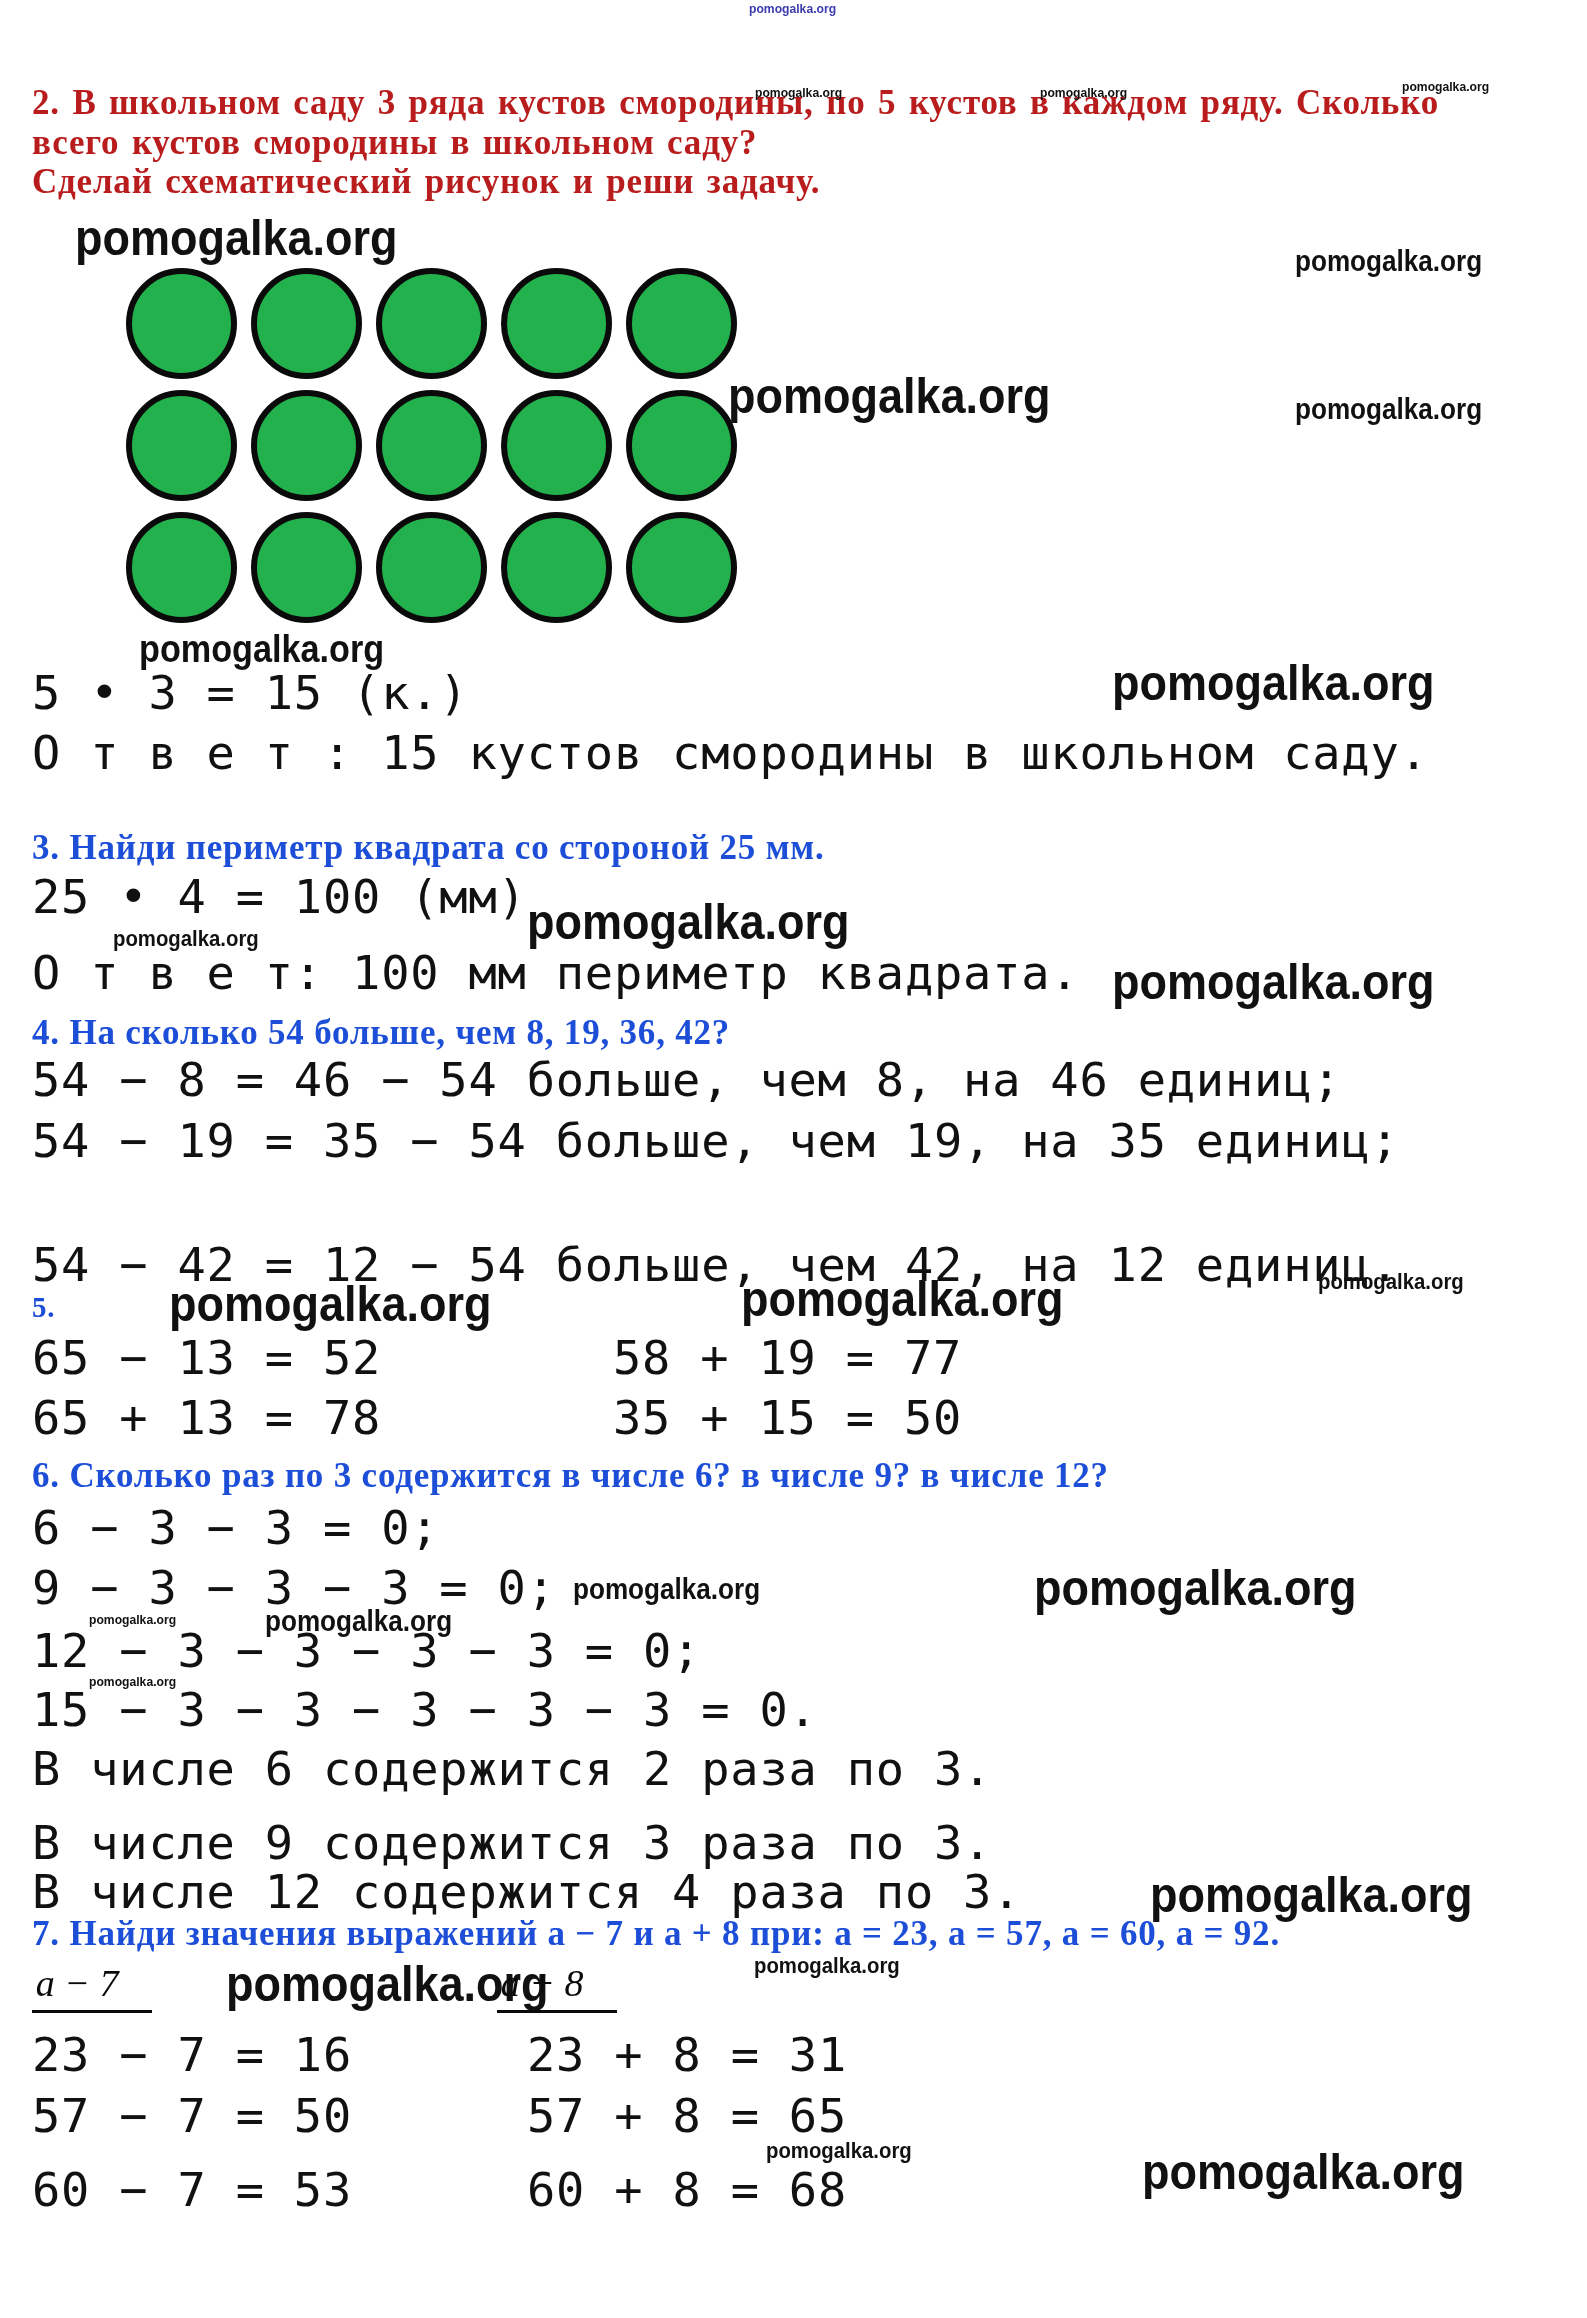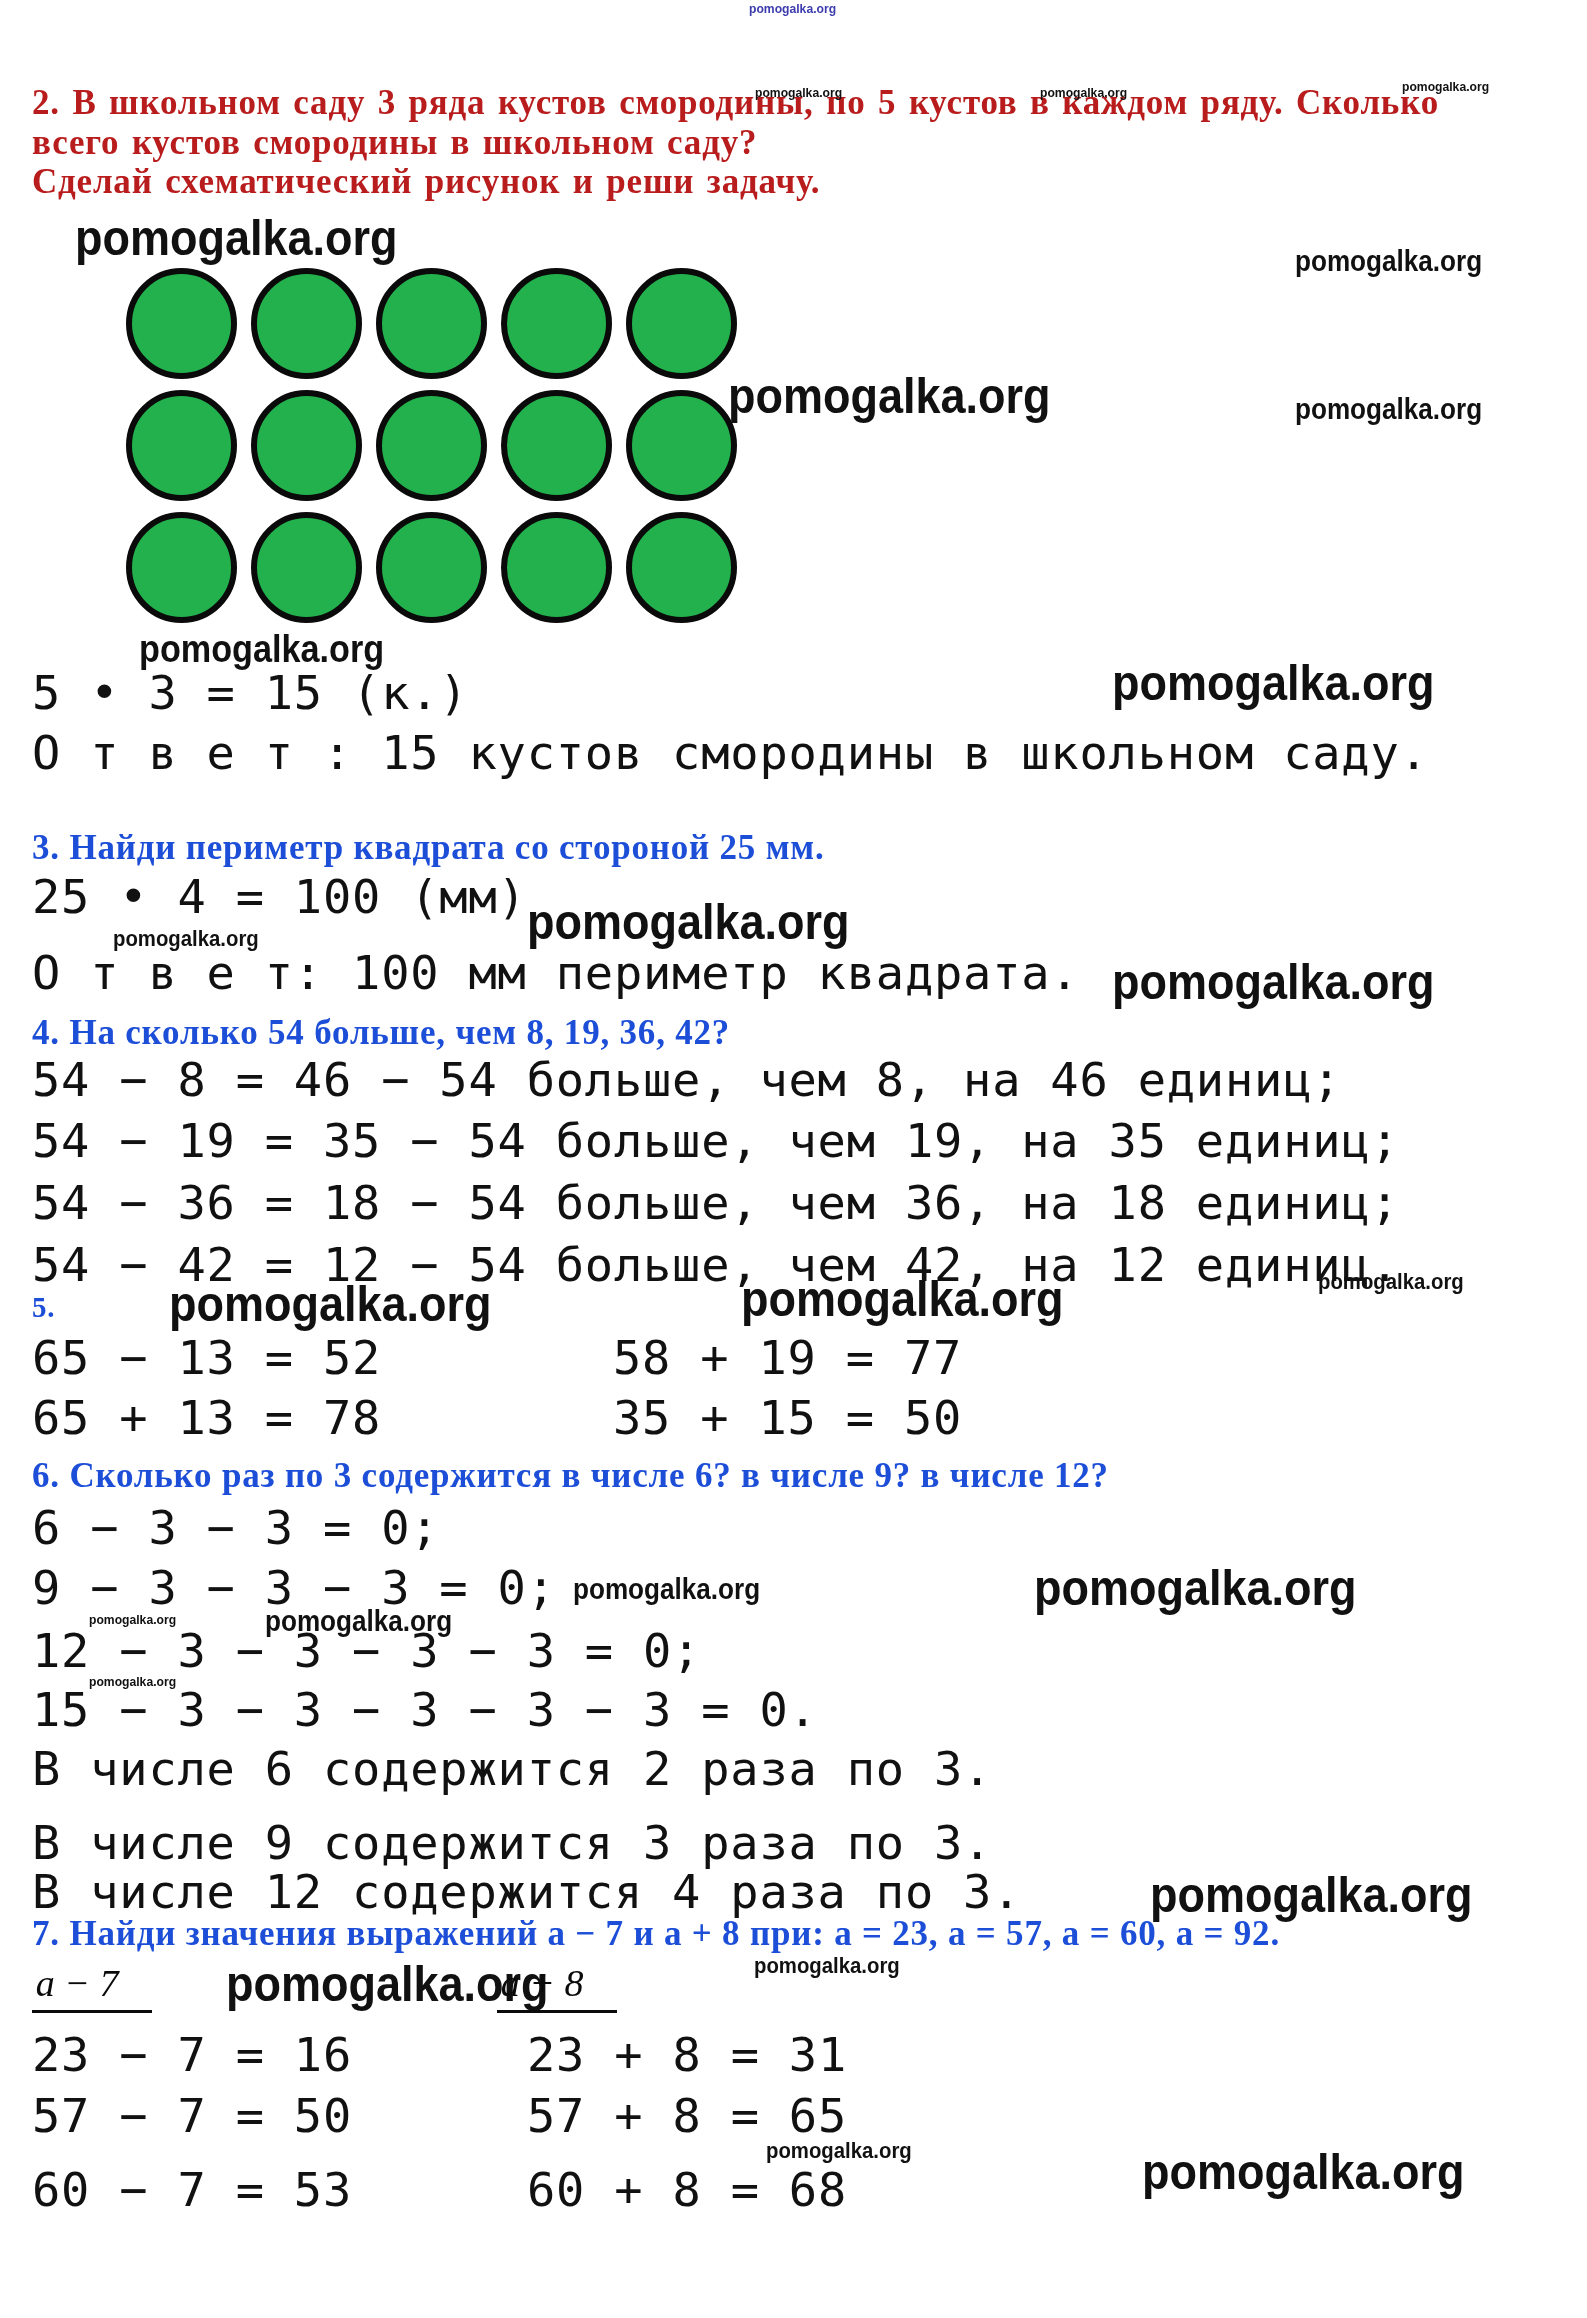--- a/index.html
+++ b/index.html
@@ -111,21 +111,20 @@
   <div class="abs title" style="left:32px;top:828px;">3. Найди периметр квадрата со стороной 25 мм.</div>
   <div class="abs mono" style="left:32px;top:869px;">25 • 4 = 100 (мм)</div>
   <span class="abs wm wm-xl" style="left:527px;top:897px;">pomogalka.org</span>
   <span class="abs wm wm-sm" style="left:113px;top:928px;">pomogalka.org</span>
   <div class="abs mono" style="left:32px;top:945px;">О т в е т: 100 мм периметр квадрата.</div>
   <span class="abs wm wm-xl" style="left:1112px;top:957px;">pomogalka.org</span>
 
   <div class="abs title" style="left:32px;top:1013px;">4. На сколько 54 больше, чем 8, 19, 36, 42?</div>
   <div class="abs mono" style="left:32px;top:1052px;">54 − 8 = 46 − 54 больше, чем 8, на 46 единиц;</div>
   <div class="abs mono" style="left:32px;top:1113px;">54 − 19 = 35 − 54 больше, чем 19, на 35 единиц;</div>
-  <div class="abs mono" style="left:32px;top:1175px;">54 − 36 = 18 − 54 больше, чем 36, на 18 единиц;</div>
   <div class="abs mono" style="left:32px;top:1237px;">54 − 42 = 12 − 54 больше, чем 42, на 12 единиц.</div>
 
   <div class="abs title" style="left:32px;top:1291px;font-size:29px;">5.</div>
   <span class="abs wm wm-xl" style="left:169px;top:1279px;">pomogalka.org</span>
   <span class="abs wm wm-xl" style="left:741px;top:1274px;">pomogalka.org</span>
   <span class="abs wm wm-sm" style="left:1318px;top:1271px;">pomogalka.org</span>
   <div class="abs mono" style="left:32px;top:1330px;">65 − 13 = 52</div>
   <div class="abs mono" style="left:613px;top:1330px;">58 + 19 = 77</div>
   <div class="abs mono" style="left:32px;top:1390px;">65 + 13 = 78</div>
   <div class="abs mono" style="left:613px;top:1390px;">35 + 15 = 50</div>

